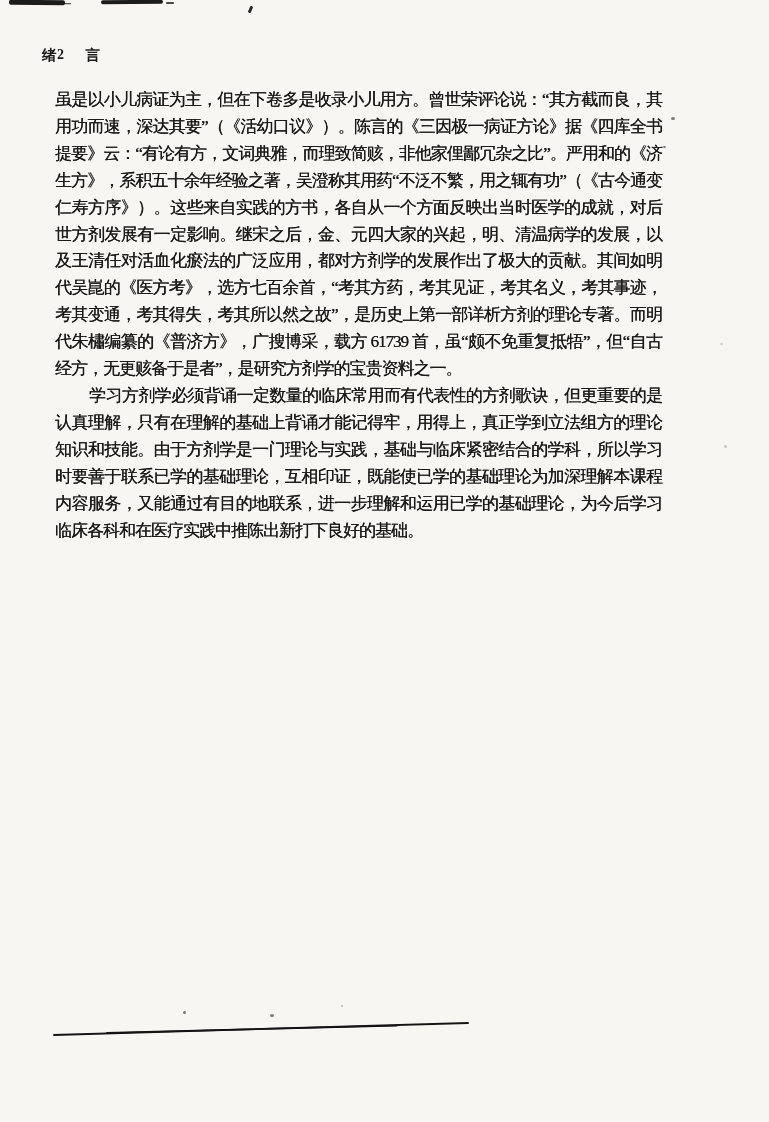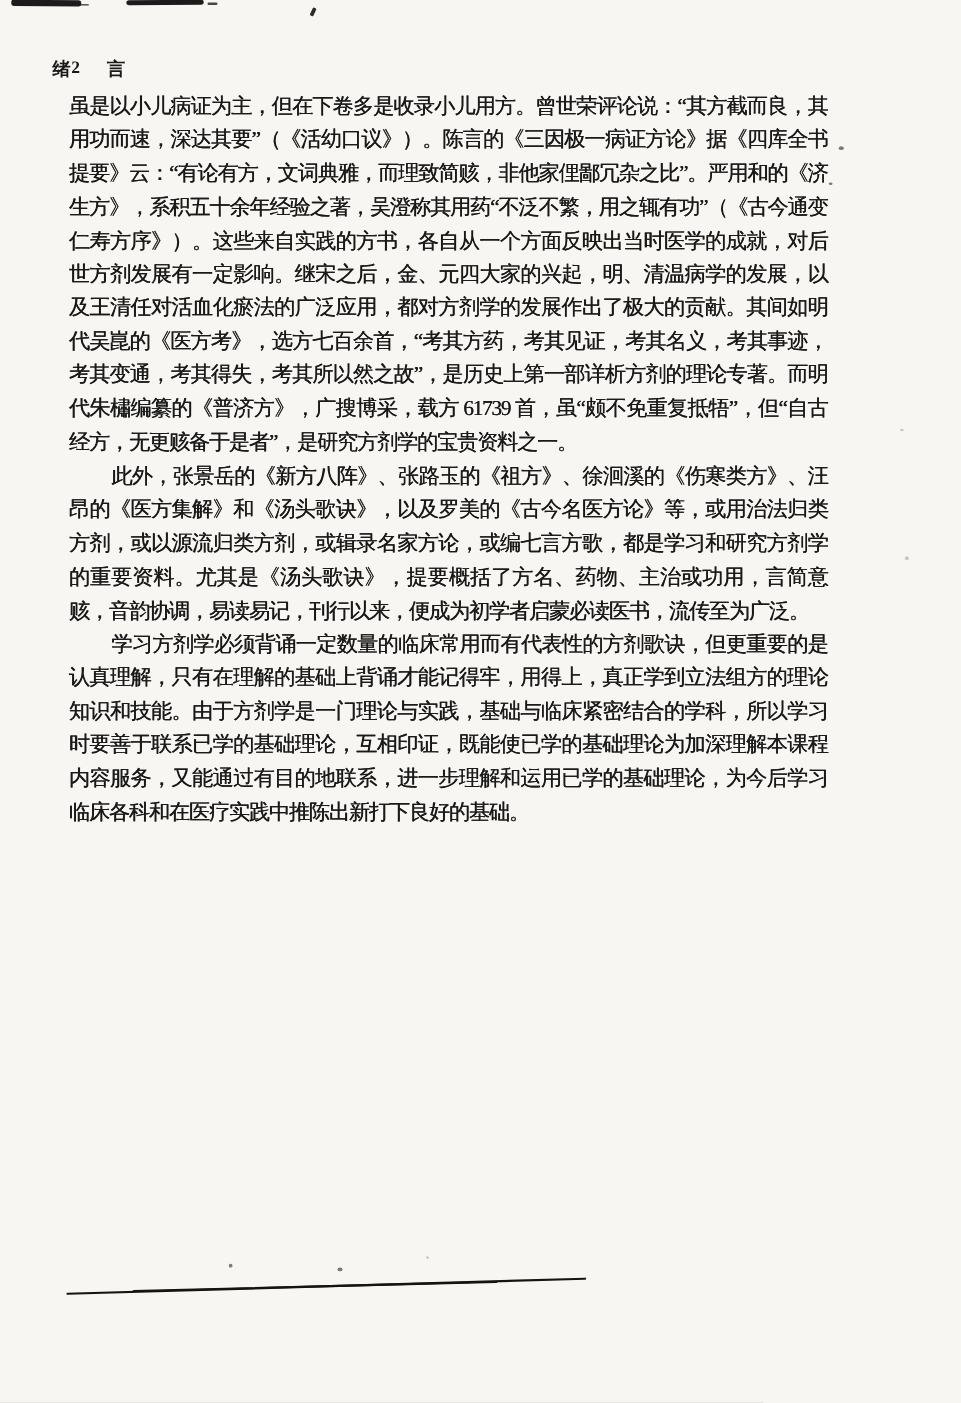--- a/index.html
+++ b/index.html
@@ -47,21 +47,21 @@
     left: 55px;
     width: 607px;
     font-size: 17px;
     line-height: 26.9px;
     letter-spacing: -1px;
     text-align: justify;
     word-break: break-all;
     text-shadow: 0.3px 0 0 currentColor;
   }
   .body-text p { margin: 0; text-indent: 2em; }
-  .body-text p.first { text-indent: 0; }
+  .body-text p.first { text-indent: 0; margin-top: 15px; }
 
   
   .smudge { position: absolute; background: #1c1c1c; border-radius: 2px; }
   .s1 { top: 0; left: 9px;  width: 56px; height: 5px; transform: rotate(0.6deg); box-shadow: 8px 1px 0 -2px #333; }
   .s2 { top: 0; left: 101px; width: 62px; height: 4px; transform: rotate(-0.3deg); }
   .s3 { top: 2px; left: 166px; width: 8px; height: 2px; opacity: .8; }
   .apostrophe {
     position: absolute; top: 6px; left: 249px; width: 3px; height: 7px;
     background: #2a2a2a; transform: rotate(25deg); border-radius: 1px;
   }
@@ -78,21 +78,20 @@
   <div class="smudge s3"></div>
   <div class="apostrophe"></div>
 
   <header class="running-head">
     <span class="pagenum">2</span>
     <span class="running-title">绪　　言</span>
   </header>
 
   <main class="body-text">
     <p class="first">虽是以小儿病证为主，但在下卷多是收录小儿用方。曾世荣评论说：“其方截而良，其用功而速，深达其要”（《活幼口议》）。陈言的《三因极一病证方论》据《四库全书提要》云：“有论有方，文词典雅，而理致简赅，非他家俚鄙冗杂之比”。严用和的《济生方》，系积五十余年经验之著，吴澄称其用药“不泛不繁，用之辄有功”（《古今通变仁寿方序》）。这些来自实践的方书，各自从一个方面反映出当时医学的成就，对后世方剂发展有一定影响。继宋之后，金、元四大家的兴起，明、清温病学的发展，以及王清任对活血化瘀法的广泛应用，都对方剂学的发展作出了极大的贡献。其间如明代吴崑的《医方考》，选方七百余首，“考其方药，考其见证，考其名义，考其事迹，考其变通，考其得失，考其所以然之故”，是历史上第一部详析方剂的理论专著。而明代朱橚编纂的《普济方》，广搜博采，载方 61739 首，虽“颇不免重复抵牾”，但“自古经方，无更赅备于是者”，是研究方剂学的宝贵资料之一。</p>
-    <p>此外，张景岳的《新方八阵》、张路玉的《祖方》、徐洄溪的《伤寒类方》、汪昂的《医方集解》和《汤头歌诀》，以及罗美的《古今名医方论》等，或用治法归类方剂，或以源流归类方剂，或辑录名家方论，或编七言方歌，都是学习和研究方剂学的重要资料。尤其是《汤头歌诀》，提要概括了方名、药物、主治或功用，言简意赅，音韵协调，易读易记，刊行以来，便成为初学者启蒙必读医书，流传至为广泛。</p>
     <p>学习方剂学必须背诵一定数量的临床常用而有代表性的方剂歌诀，但更重要的是认真理解，只有在理解的基础上背诵才能记得牢，用得上，真正学到立法组方的理论知识和技能。由于方剂学是一门理论与实践，基础与临床紧密结合的学科，所以学习时要善于联系已学的基础理论，互相印证，既能使已学的基础理论为加深理解本课程内容服务，又能通过有目的地联系，进一步理解和运用已学的基础理论，为今后学习临床各科和在医疗实践中推陈出新打下良好的基础。</p>
   </main>
 
   <div class="speck" style="left:671px; top:117px; width:4px; height:3px;"></div>
   <div class="speck" style="left:663px; top:146px; width:3px; height:2px;"></div>
   <div class="speck" style="left:720px; top:343px; width:3px; height:2px; opacity:.35;"></div>
   <div class="speck" style="left:724px; top:445px; width:3px; height:3px; opacity:.4;"></div>
   <div class="speck" style="left:183px; top:1011px; width:3px; height:3px;"></div>
   <div class="speck" style="left:270px; top:1014px; width:4px; height:3px;"></div>
   <div class="speck" style="left:341px; top:1005px; width:2px; height:2px; opacity:.45;"></div>

